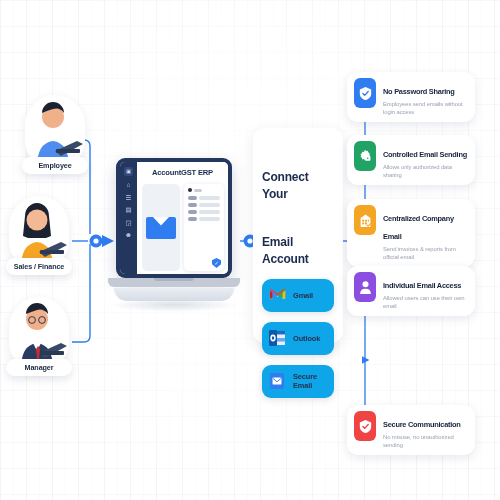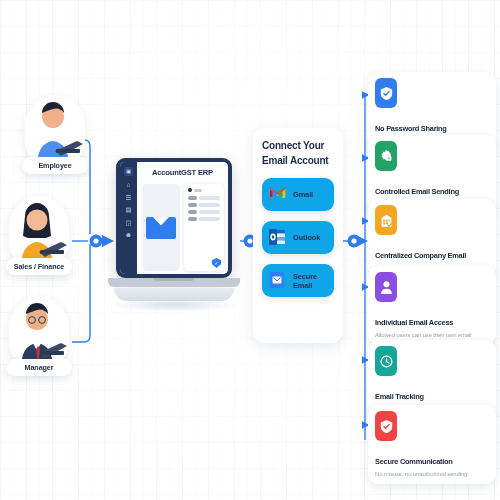--- a/index.html
+++ b/index.html
@@ -106,36 +106,36 @@
   .shadowpad{
     position:absolute;left:1px;top:142px;width:130px;height:12px;border-radius:50%;
     background:radial-gradient(ellipse at 50% 40%, rgba(190,198,212,0.55), rgba(255,255,255,0) 70%);}
 
   
   #emailpanel{
     position:absolute;left:253px;top:128px;width:90px;height:215px;
     background:#ffffff;border-radius:12px;
     box-shadow:0 4px 14px rgba(30,50,90,0.10);
     padding:11px 9px;box-sizing:border-box;}
-  .ep-title{font-size:10px;font-weight:700;color:#1b2b4d;line-height:1.45;letter-spacing:-0.2px;}
+  .ep-title{font-size:12px;font-weight:700;color:#1b2b4d;line-height:1.45;letter-spacing:-0.2px;margin-top:30px;}
   .ep-item{
     display:flex;align-items:center;gap:7px;
     background:#0ea5e9;border-radius:9px;
     box-shadow:0 2px 7px rgba(30,50,90,0.13);
     padding:7px 7px;margin-top:10px;}
   .ep-item .lbl{font-size:7.4px;font-weight:600;color:#243350;letter-spacing:-0.1px;}
   .ico-box{width:17px;height:19px;flex:0 0 auto;position:relative;}
 
   
   .fcard{
-    position:absolute;left:368px;width:128px;
+    position:absolute;left:347px;width:128px;
     background:#ffffff;border-radius:11px;
     box-shadow:0 3px 10px rgba(30,50,90,0.11);
     padding:6px 7px;box-sizing:border-box;
-    display:flex;gap:7px;align-items:flex-start;flex-direction:column;}
+    display:flex;gap:7px;align-items:flex-start;}
   .fc-icon{
     width:22px;height:30px;border-radius:6px;flex:0 0 auto;
     display:flex;align-items:center;justify-content:center;color:#ffffff;}
   .fc-txt{padding-top:2px;min-width:0;}
   .fc-title{font-size:7.4px;font-weight:700;color:#17243c;letter-spacing:-0.25px;line-height:1.15;}
   .fc-sub{font-size:5.9px;color:#9aa2b1;line-height:1.38;margin-top:2px;letter-spacing:-0.1px;}
 </style>
 </head>
 <body>
 
@@ -365,32 +365,20 @@
           <circle cx="8" cy="5" r="3.7" fill="#ffffff"></circle>
           <path d="M1.4,17 q0,-6.3 6.6,-6.3 q6.6,0 6.6,6.3z" fill="#ffffff"></path>
         </svg>
     </span>
     <span class="fc-txt">
       <span class="fc-title">Individual Email Access</span>
       <span class="fc-sub" style="display:block">Allowed users can use their own email</span>
     </span>
   </div>
 
-  <div class="fcard" style="top:340px">
-    <span class="fc-icon" style="background:#16a79a">
-      <svg viewBox="0 0 16 16" width="13" height="13">
-          <circle cx="8" cy="8" r="6.6" fill="none" stroke="#ffffff" stroke-width="1.6"></circle>
-          <path d="M8,4.2 V8 L10.8,9.8" fill="none" stroke="#ffffff" stroke-width="1.5" stroke-linecap="round"></path>
-        </svg>
-    </span>
-    <span class="fc-txt">
-      <span class="fc-title">Email Tracking</span>
-      <span class="fc-sub" style="display:block">Full audit trail of all emails</span>
-    </span>
-  </div>
 
   <div class="fcard" style="top:405px">
     <span class="fc-icon" style="background:#f04444">
       <svg viewBox="0 0 16 18" width="13" height="15">
           <path d="M8,1 L15,4 V9 C15,13.5 11.8,16 8,17 C4.2,16 1,13.5 1,9 V4z" fill="#ffffff"></path>
           <path d="M4.8,9 L7,11.3 L11.3,6.6" fill="none" stroke="#f04444" stroke-width="1.7" stroke-linecap="round" stroke-linejoin="round"></path>
         </svg>
     </span>
     <span class="fc-txt">
       <span class="fc-title">Secure Communication</span>

